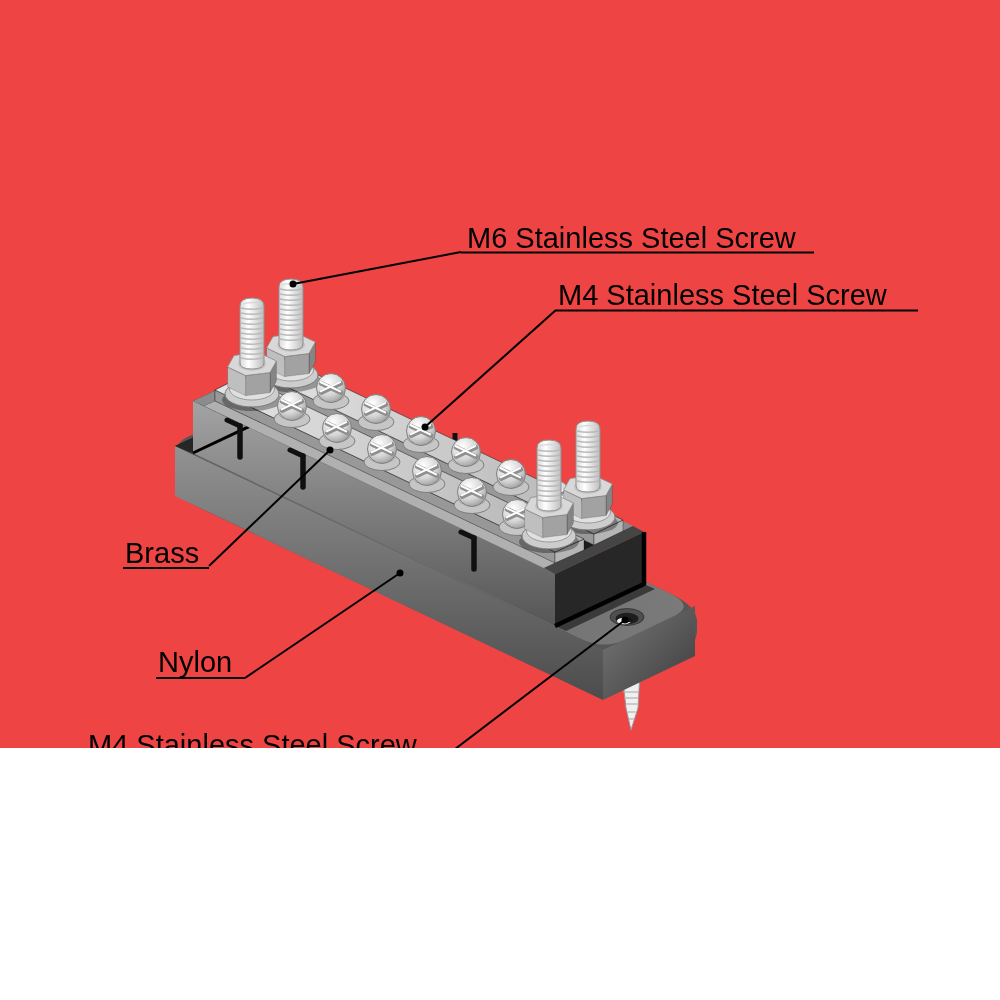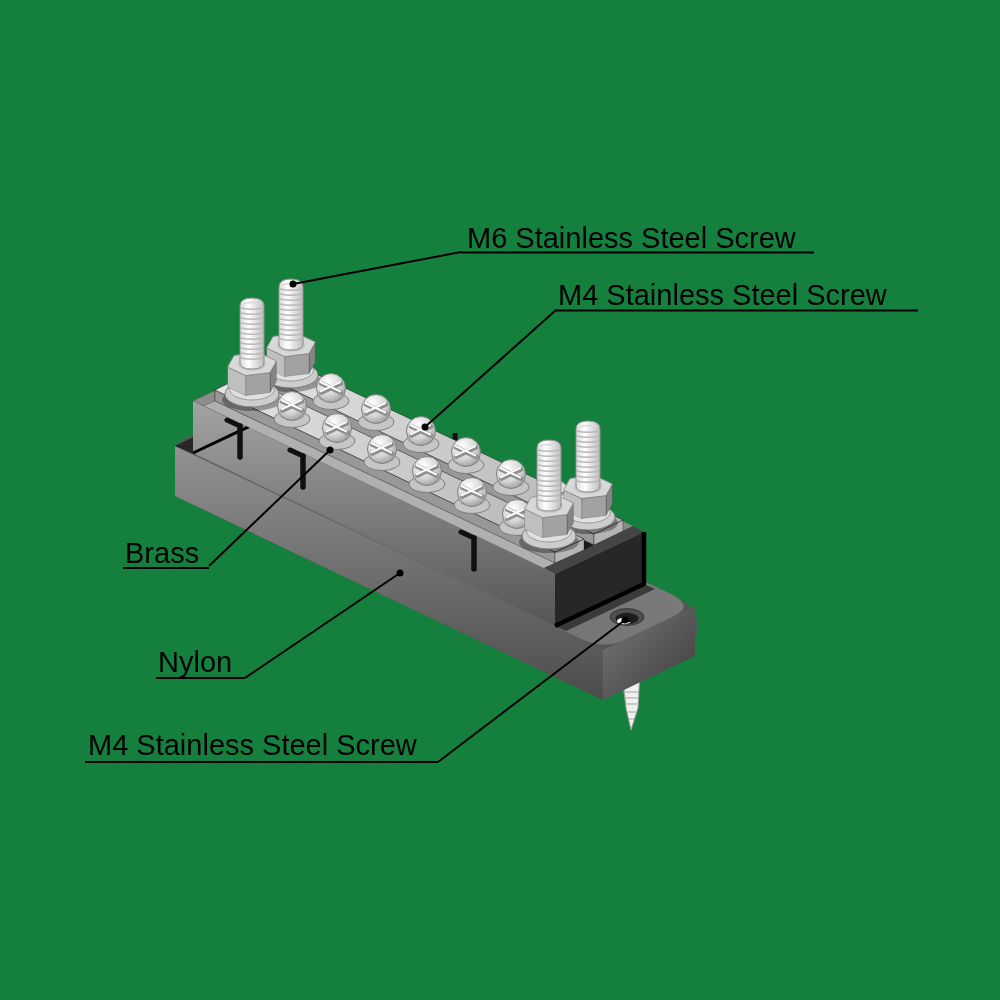--- a/index.html
+++ b/index.html
@@ -1,16 +1,16 @@
 <!DOCTYPE html>
 <html><head>
 <meta charset="utf-8">
 <style>
   html,body{margin:0;padding:0;background:#ffffff;}
-  .canvas{position:relative;width:1000px;height:1000px;background:#15803d;overflow:hidden;}
+  .canvas{position:relative;width:1000px;height:748px;background:#ef4444;overflow:hidden;}
   svg{display:block;}
   text.callout{font-family:"Liberation Sans",sans-serif;font-size:29px;fill:#000000;}
 </style>
 </head>
 <body>
 
 <div class="canvas">
 <svg width="1000" height="1000" viewBox="0 0 1000 1000">
   <defs>
     <linearGradient id="gBaseNear" x1="0" y1="0" x2="0" y2="1">

